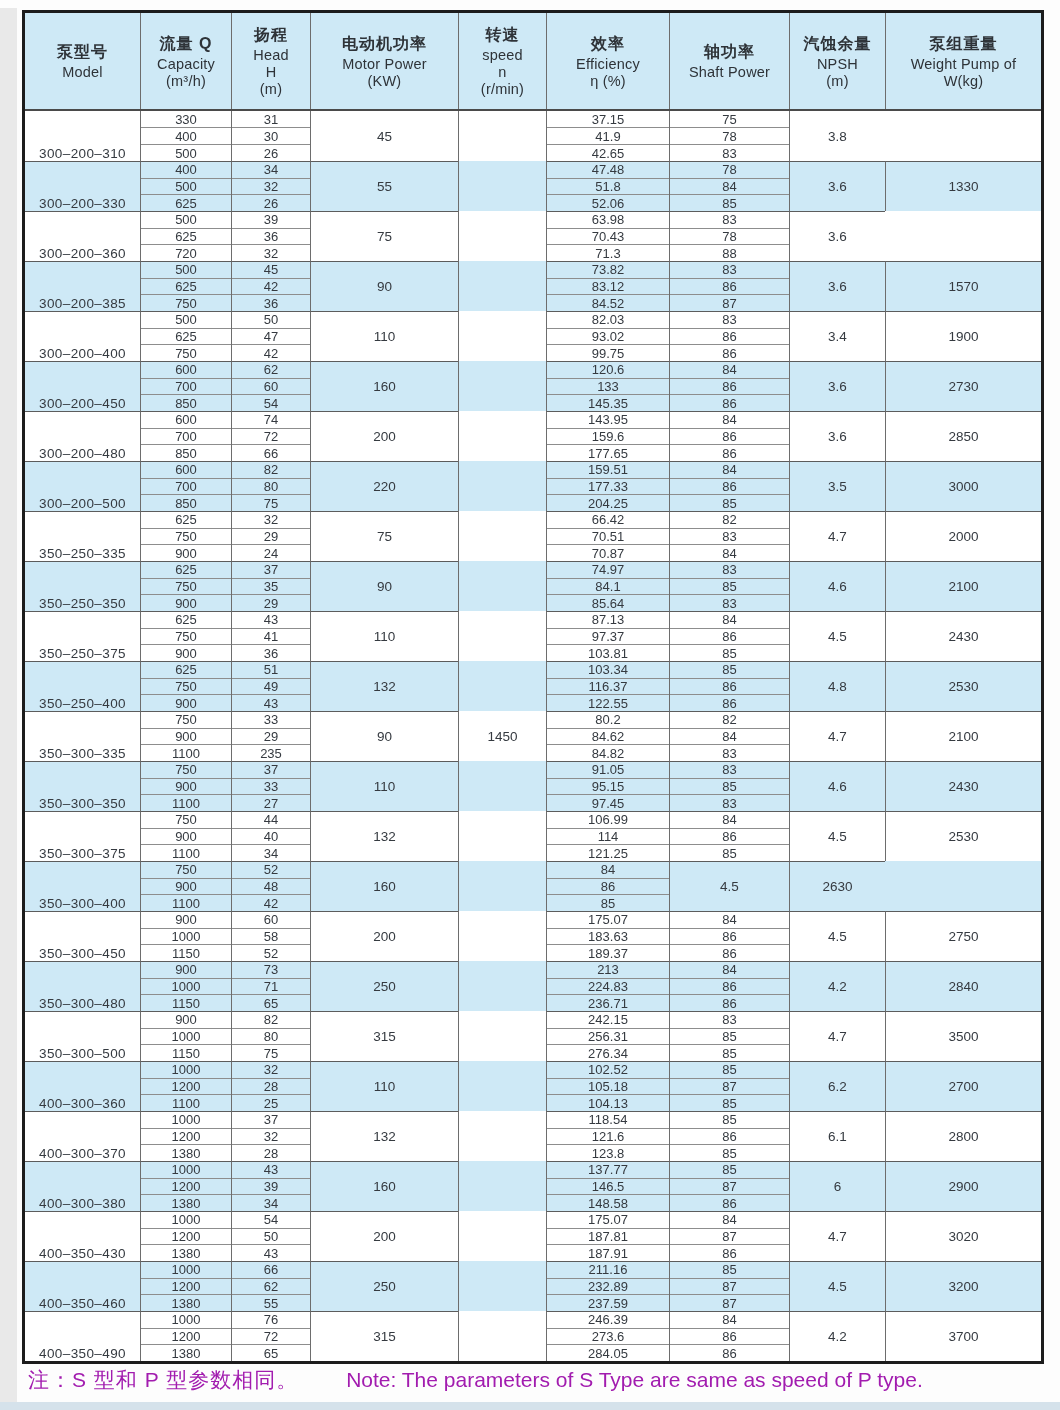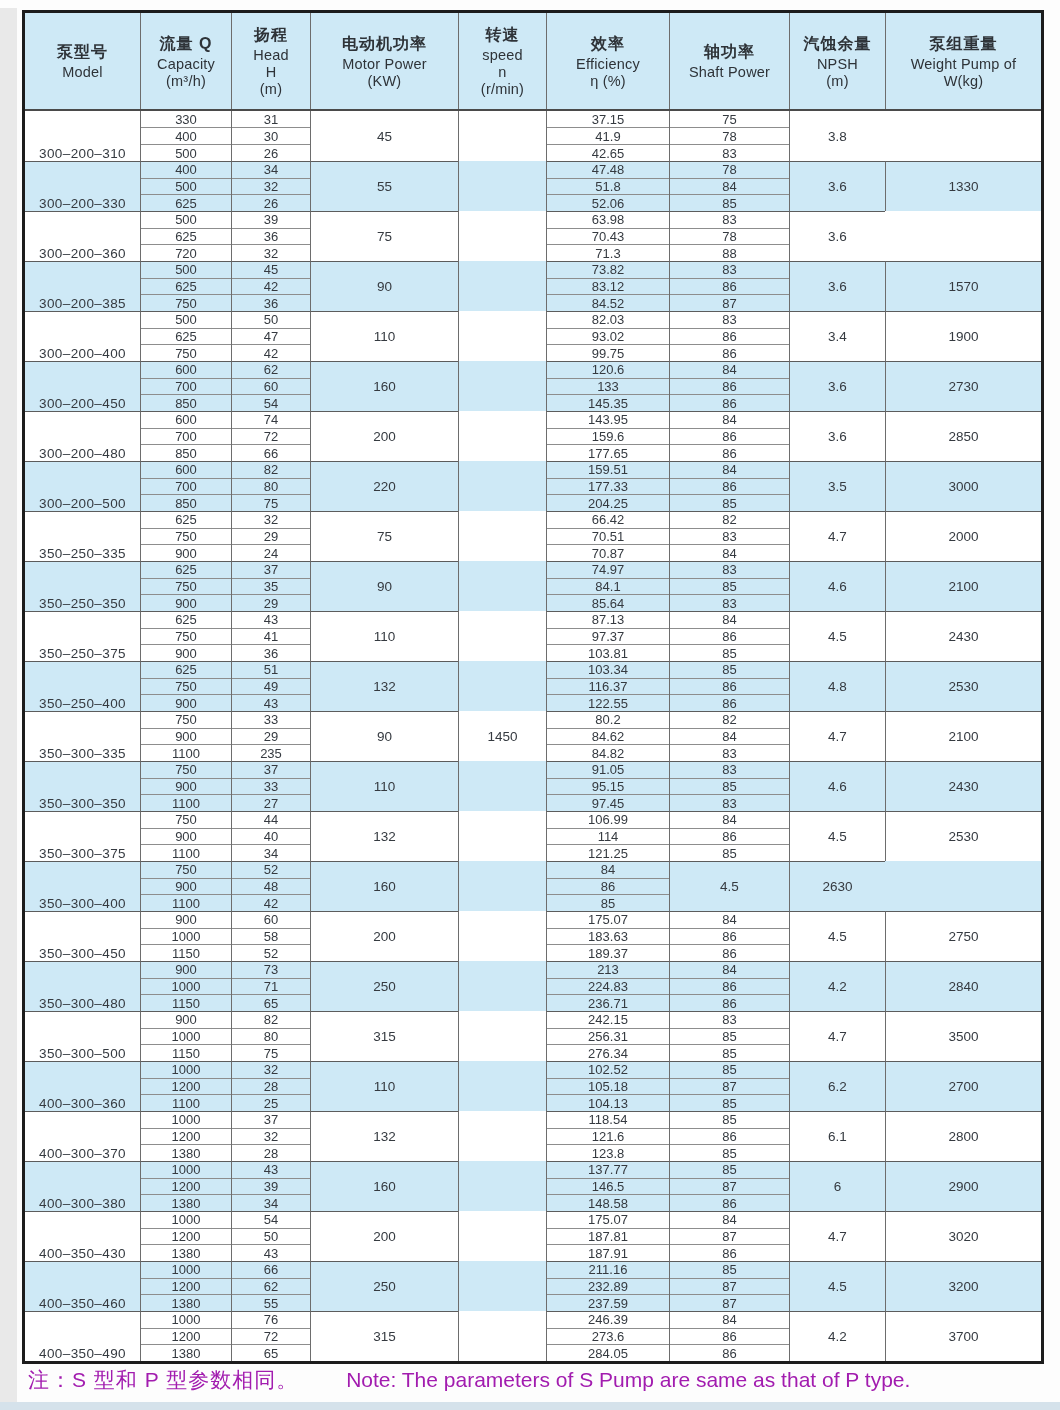--- a/index.html
+++ b/index.html
@@ -949,17 +949,17 @@
           </div>
           <div class="cell gcell">
             <span>3700</span>
           </div>
         </div>
       </div>
   </div>
 
   <div class="note">
     <span class="zh">注：S 型和 P 型参数相同。</span>
-    <span class="en">Note: The parameters of S Pump are same as that of P type.</span>
+    <span class="en">Note: The parameters of S Type are same as speed of P type.</span>
   </div>
 
   <div class="bottom-band"></div>
 </div>
 
 </body></html>

